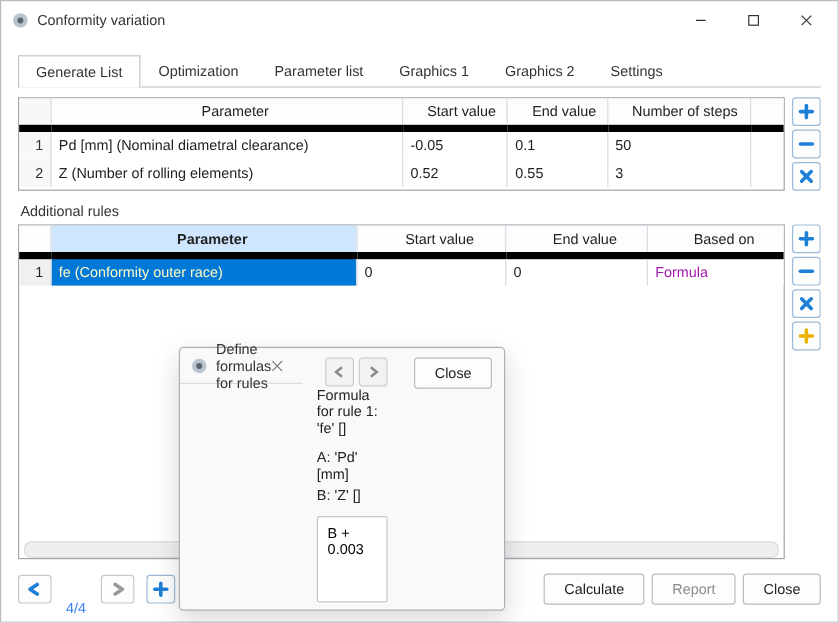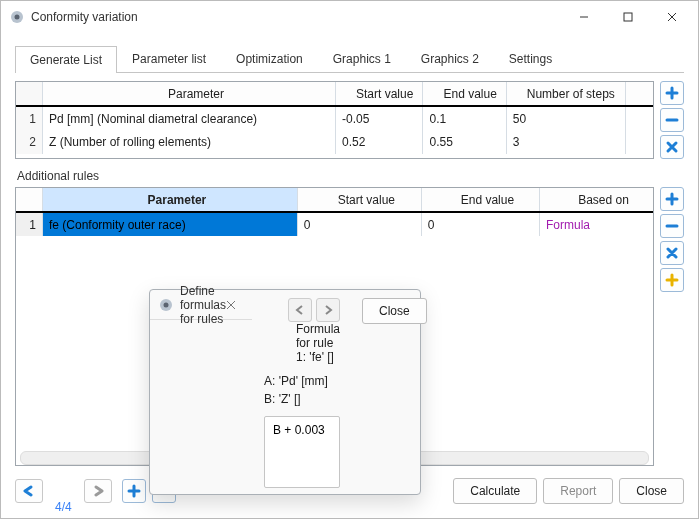--- a/index.html
+++ b/index.html
@@ -11,23 +11,23 @@
 .titlebar .winbtn { width: 44px; height: 30px; display: flex; align-items: center; justify-content: center; color: #333; }
 .content { flex: 1; padding: 12px 14px 0 14px; display: flex; flex-direction: column; position: relative; }
 .tabs { display: flex; border-bottom: 1px solid #c5c5c5; }
 .tab { padding: 6px 14px; border: 1px solid transparent; border-bottom: none; color: #333; cursor: default; }
 .tab.active { border-color: #c5c5c5; background: #fff; position: relative; top: 1px; }
 .tabpane { padding-top: 8px; flex: 1; display: flex; flex-direction: column; overflow: hidden; }
 .row { display: flex; align-items: stretch; gap: 6px; margin-bottom: 8px; }
 .tablewrap { flex: 1; border: 1px solid #9fa6ad; }
 table { width: 100%; border-collapse: collapse; }
 th, td { border-right: 1px solid #d6dde4; padding: 4px 6px; text-align: left; color: #222; height: 24px; vertical-align: middle; }
-th { background: #fdfdfd; font-weight: 400; border-bottom: 2px solid #000000; padding-left: 20px; }
+th { background: #fdfdfd; font-weight: 400; border-bottom: 6px solid #000000; padding-left: 20px; }
 th.center { text-align: center; }
-tr.selected td { background: #0078d7; color: #000000; }
+tr.selected td { background: #0078d7; color: #fef9c3; }
 .idxcol { width: 14px; text-align: right; color: #333; background: #f8f8f8; }
 tr.selected td.idxcol { background: #f0f0f0; color: #222; }
 .sidebtns { display: flex; flex-direction: column; gap: 3px; }
 .iconbtn { width: 24px; height: 24px; border: 1px solid #9cbad8; border-radius: 3px; background: #fdfefe; display: flex; align-items: center; justify-content: center; cursor: pointer; }
 .sectlabel { color: #333; margin: 2px 0 4px 2px; }
 .addl-header th { background: #cfe6ff; font-weight: 700; text-align: center; }
 .addl-header th.plain { background: #fdfdfd; font-weight: 400; }
 .scrollh { height: 14px; margin-top: 6px; }
 .footer { height: 44px; border-top: 0; display: flex; align-items: center; padding: 0 14px 10px 14px; gap: 6px; }
 .footer .spacer { flex: 1; }
@@ -36,21 +36,21 @@
 .navbtn { width:28px; height:24px; border:1px solid #c8c8c8; border-radius:3px; background:#fdfdfd; display:flex;align-items:center;justify-content:center; }
 .pagecount { padding: 0 6px; color:#3b82f6;margin-top:32px; }
 .dialog { position: absolute; left: 148px; top: 256px; width: 272px; background: #f9f9f9; border: 1px solid #aab0b6; border-radius: 4px; box-shadow: 0 8px 22px rgba(0,0,0,0.15); display:flex; flex-direction:row; }
 .dialog .dtitle { height: 30px; display:flex; align-items:center; padding: 0 6px 0 8px; border-bottom:1px solid #ddd; }
 .dialog .dtitle .ico { width:16px;height:16px;margin-right:6px; }
 .dialog .dtitle .t { flex:1; color:#333; }
 .dialog .dbody { padding: 10px 12px 6px 12px; }
 .dialog .navrow { float: right; display:flex; gap:4px; margin-top:-2px; }
 .dialog .navrow .iconbtn { background:#f2f2f2; border-color:#cdcdcd; }
 .dialog .line { margin: 10px 0 0 0; color:#222; }
-.dialog .line.first { margin-top: 0; margin-left: 32px; }
+.dialog .line.first { margin-top: 0; }
 .dialog .expr { margin-top:10px; border:1px solid #c5c5c5; background:#fff; border-radius:2px; padding:6px 8px; height:72px; }
 .dialog .dfoot { display:flex; justify-content:flex-end; padding:8px 10px 10px; }
 svg { display:block; }
 </style>
 </head>
 <body>
 
 <div class="window">
   <div class="titlebar">
     <span class="ico">
@@ -74,22 +74,22 @@
         <svg width="10" height="10">
           <line x1="1" y1="1" x2="9" y2="9" stroke="#333"></line>
           <line x1="9" y1="1" x2="1" y2="9" stroke="#333"></line>
         </svg>
       </div>
   </div>
 
   <div class="content">
     <div class="tabs">
       <div class="tab active">Generate List</div>
+      <div class="tab">Optimization</div>
       <div class="tab">Parameter list</div>
-      <div class="tab">Optimization</div>
       <div class="tab">Graphics 1</div>
       <div class="tab">Graphics 2</div>
       <div class="tab">Settings</div>
     </div>
 
     <div class="tabpane">
 
       <div class="row">
         <div class="tablewrap">
           <table>

